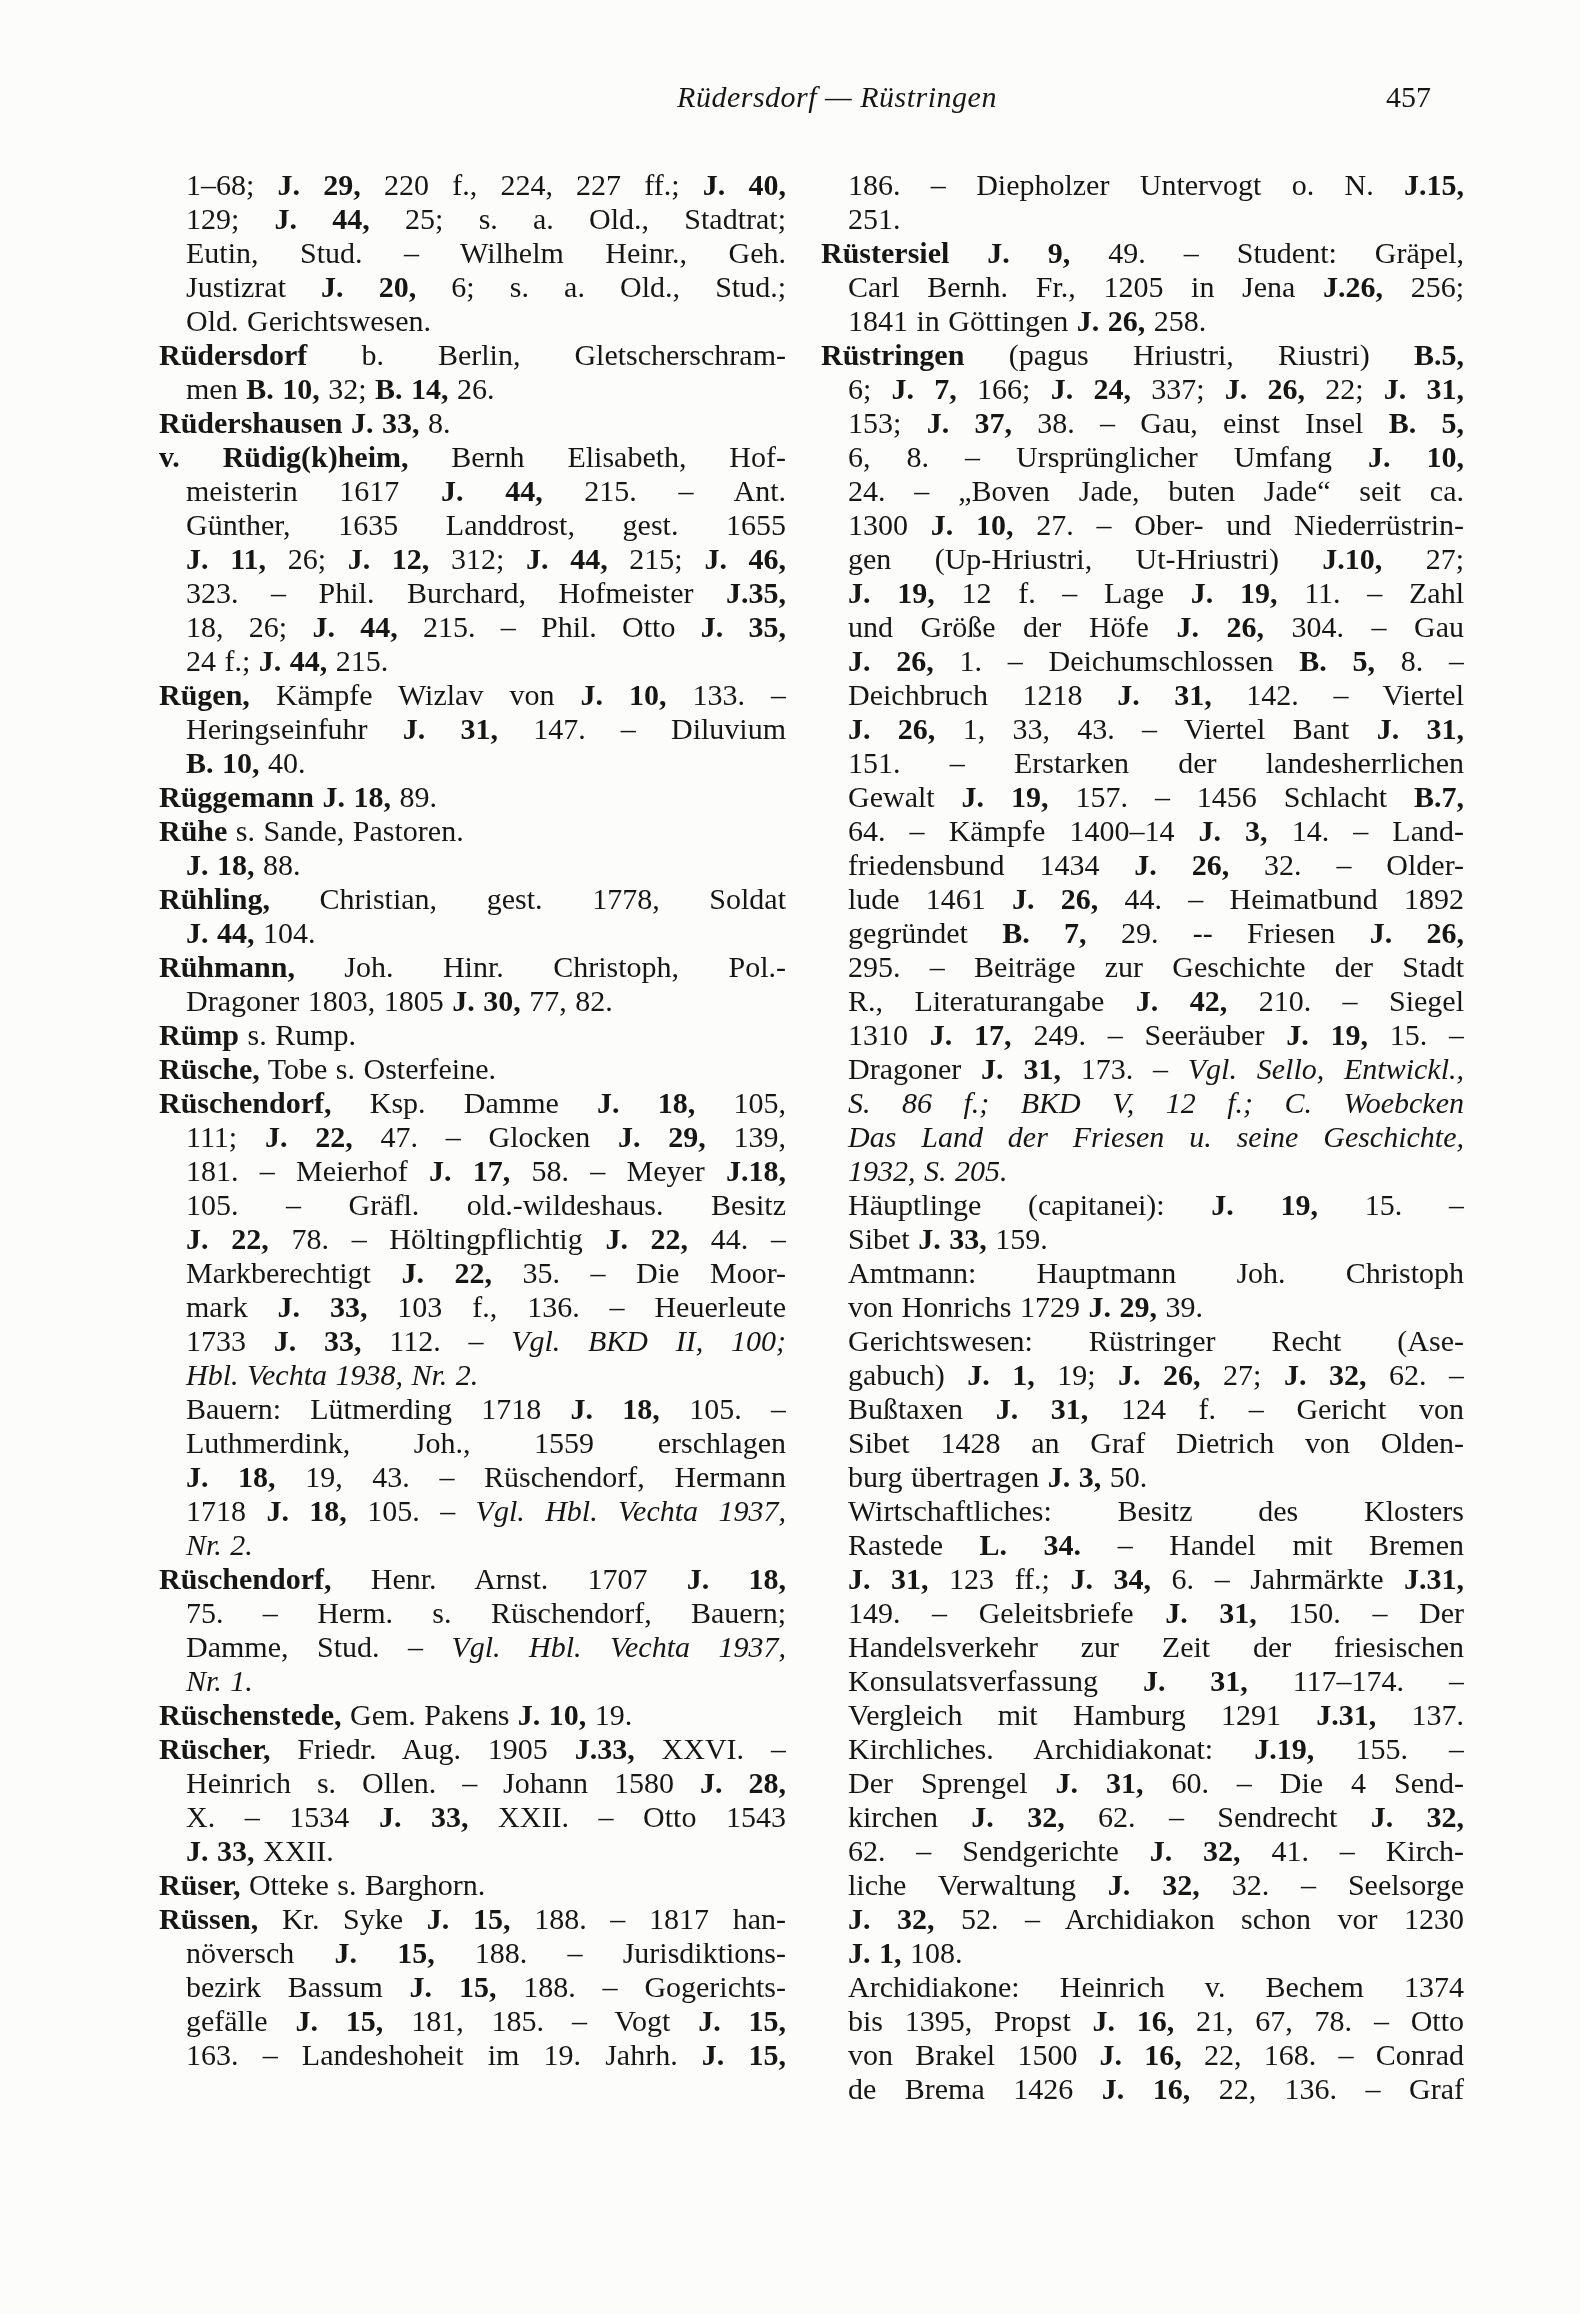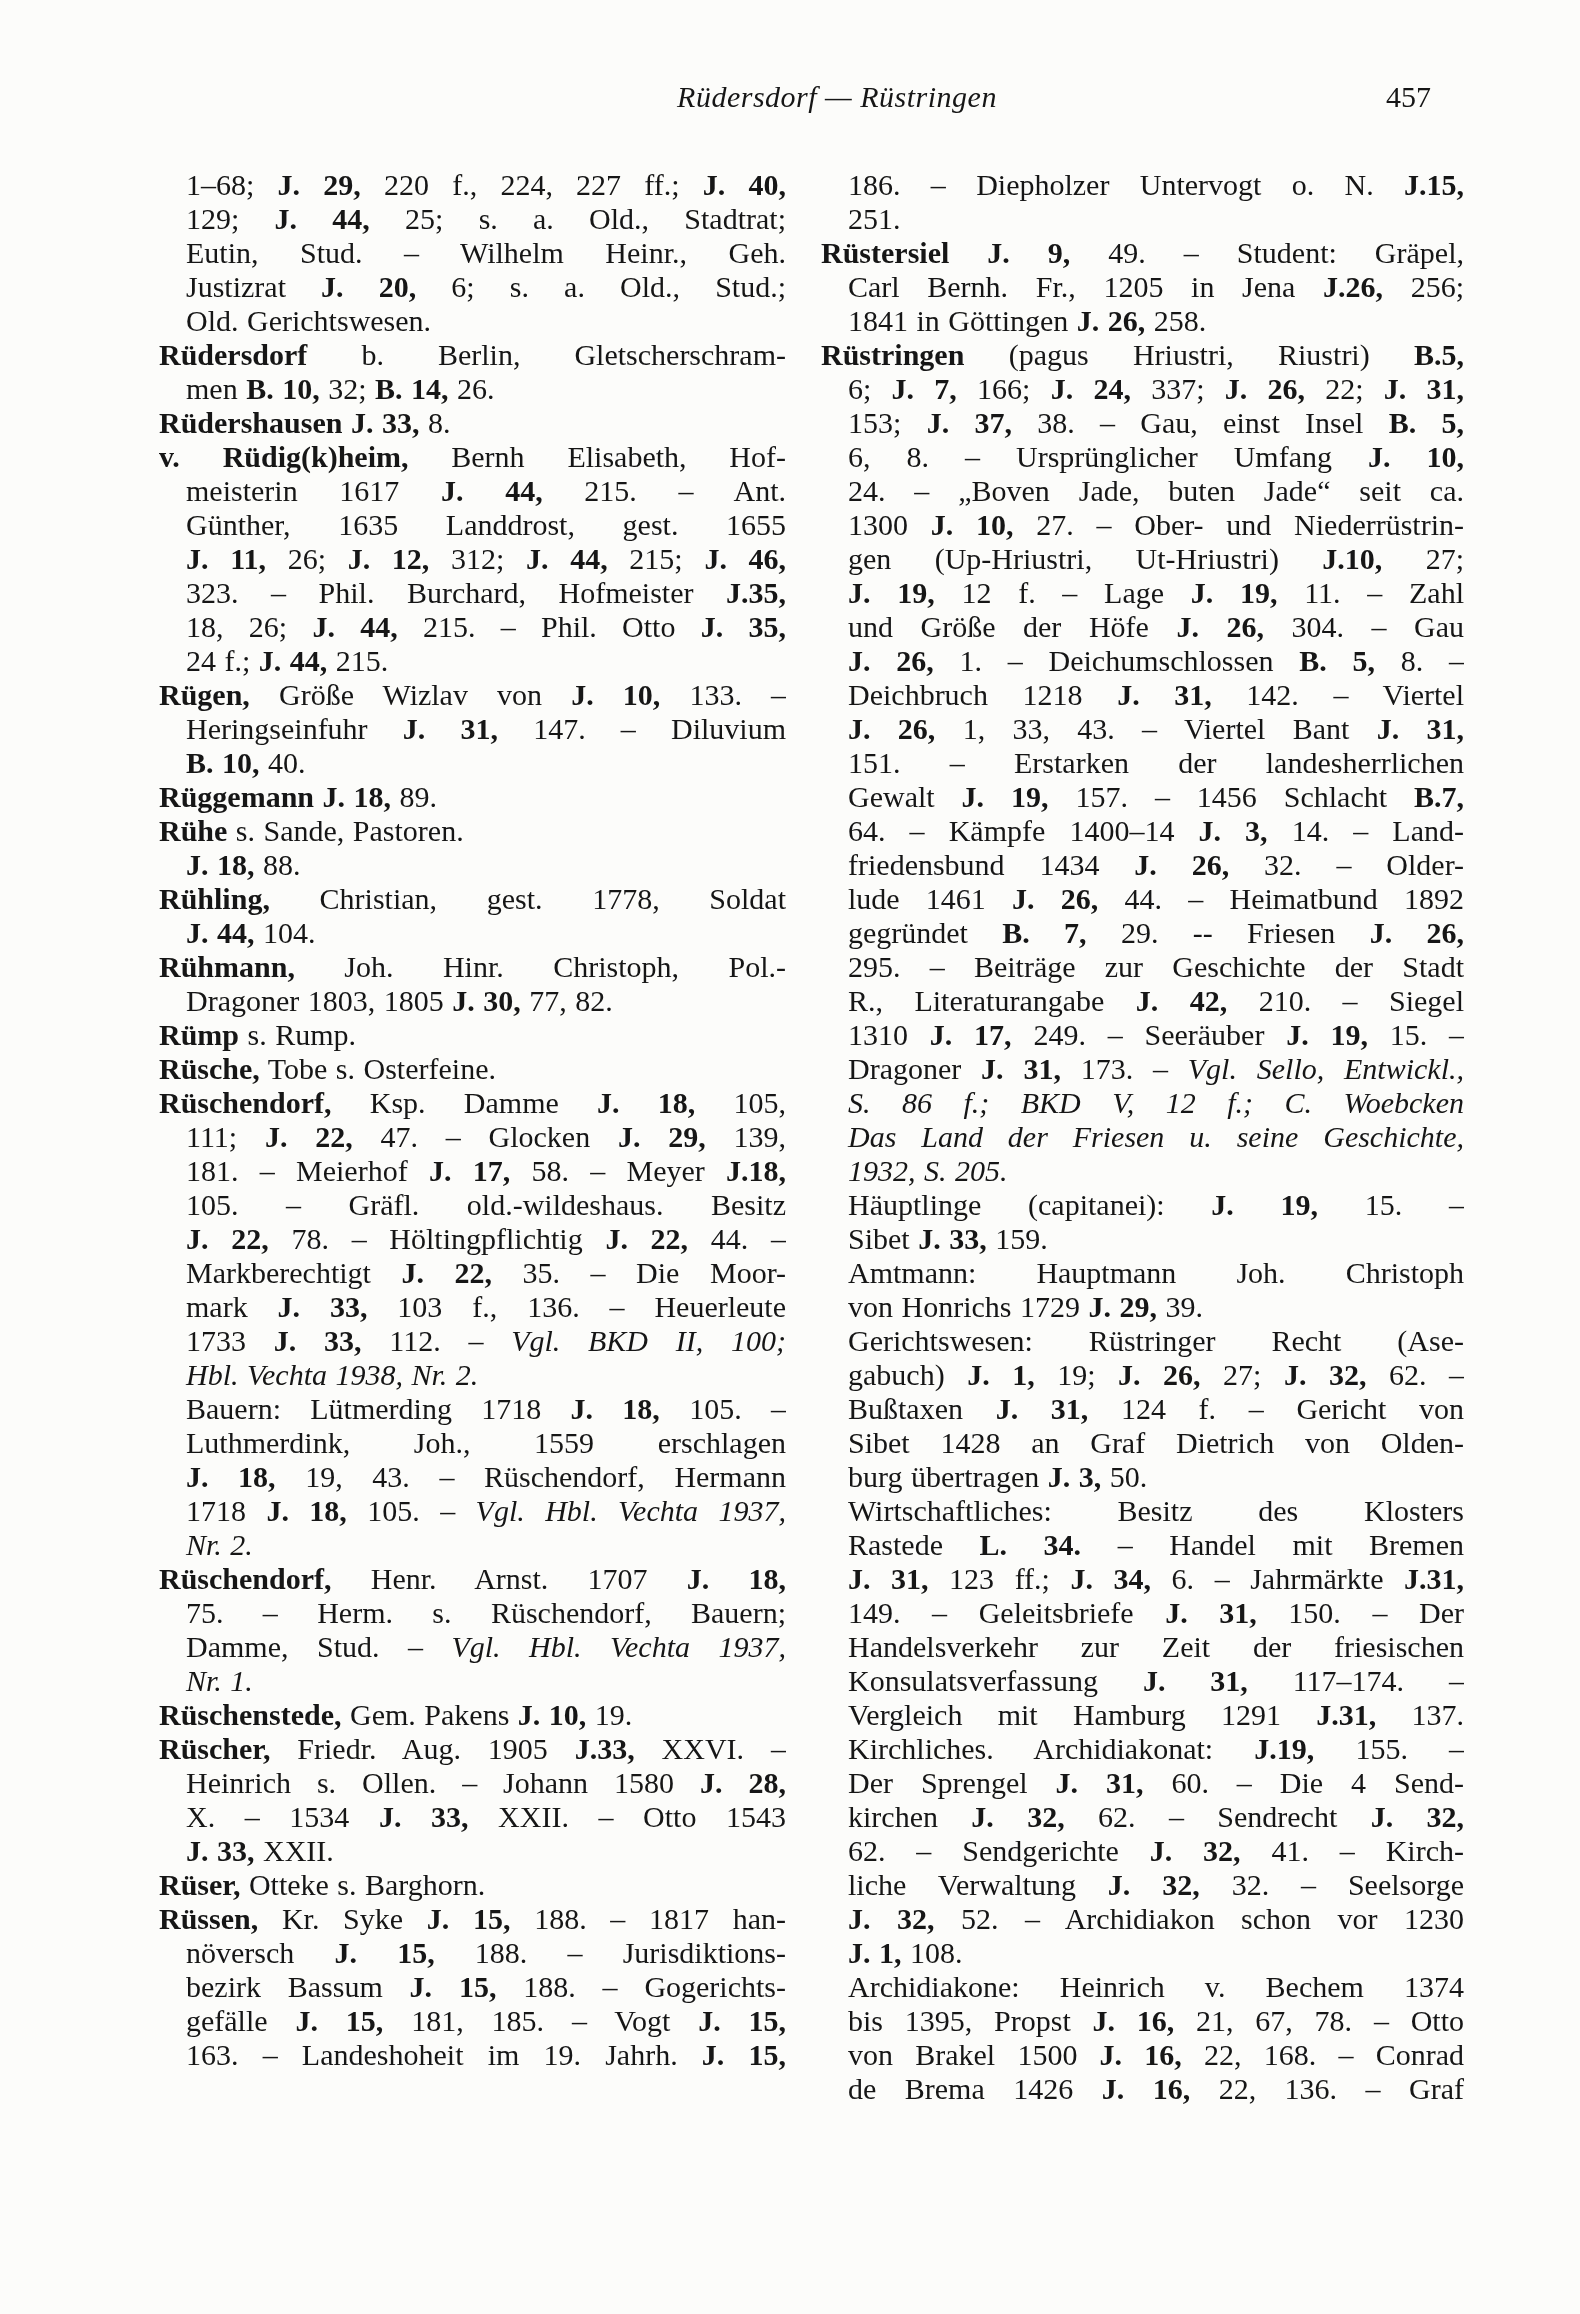--- a/index.html
+++ b/index.html
@@ -71,21 +71,21 @@
       <div class="line"><span class="b">Rüdersdorf</span><span> b. Berlin, Gletscherschram-</span></div>
       <div class="line ind fin"><span>men </span><span class="b">B. 10,</span><span> 32; </span><span class="b">B. 14,</span><span> 26.</span></div>
       <div class="line fin"><span class="b">Rüdershausen J. 33,</span><span> 8.</span></div>
       <div class="line"><span class="b">v. Rüdig(k)heim,</span><span> Bernh Elisabeth, Hof-</span></div>
       <div class="line ind"><span>meisterin 1617 </span><span class="b">J. 44,</span><span> 215. – Ant.</span></div>
       <div class="line ind"><span>Günther, 1635 Landdrost, gest. 1655</span></div>
       <div class="line ind"><span class="b">J. 11,</span><span> 26; </span><span class="b">J. 12,</span><span> 312; </span><span class="b">J. 44,</span><span> 215; </span><span class="b">J. 46,</span></div>
       <div class="line ind"><span>323. – Phil. Burchard, Hofmeister </span><span class="b">J.35,</span></div>
       <div class="line ind"><span>18, 26; </span><span class="b">J. 44,</span><span> 215. – Phil. Otto </span><span class="b">J. 35,</span></div>
       <div class="line ind fin"><span>24 f.; </span><span class="b">J. 44,</span><span> 215.</span></div>
-      <div class="line"><span class="b">Rügen,</span><span> Größe Wizlav von </span><span class="b">J. 10,</span><span> 133. –</span></div>
+      <div class="line"><span class="b">Rügen,</span><span> Kämpfe Wizlav von </span><span class="b">J. 10,</span><span> 133. –</span></div>
       <div class="line ind"><span>Heringseinfuhr </span><span class="b">J. 31,</span><span> 147. – Diluvium</span></div>
       <div class="line ind fin"><span class="b">B. 10,</span><span> 40.</span></div>
       <div class="line fin"><span class="b">Rüggemann J. 18,</span><span> 89.</span></div>
       <div class="line fin"><span class="b">Rühe</span><span> s. Sande, Pastoren.</span></div>
       <div class="line ind fin"><span class="b">J. 18,</span><span> 88.</span></div>
       <div class="line"><span class="b">Rühling,</span><span> Christian, gest. 1778, Soldat</span></div>
       <div class="line ind fin"><span class="b">J. 44,</span><span> 104.</span></div>
       <div class="line"><span class="b">Rühmann,</span><span> Joh. Hinr. Christoph, Pol.-</span></div>
       <div class="line ind fin"><span>Dragoner 1803, 1805 </span><span class="b">J. 30,</span><span> 77, 82.</span></div>
       <div class="line fin"><span class="b">Rümp</span><span> s. Rump.</span></div>

